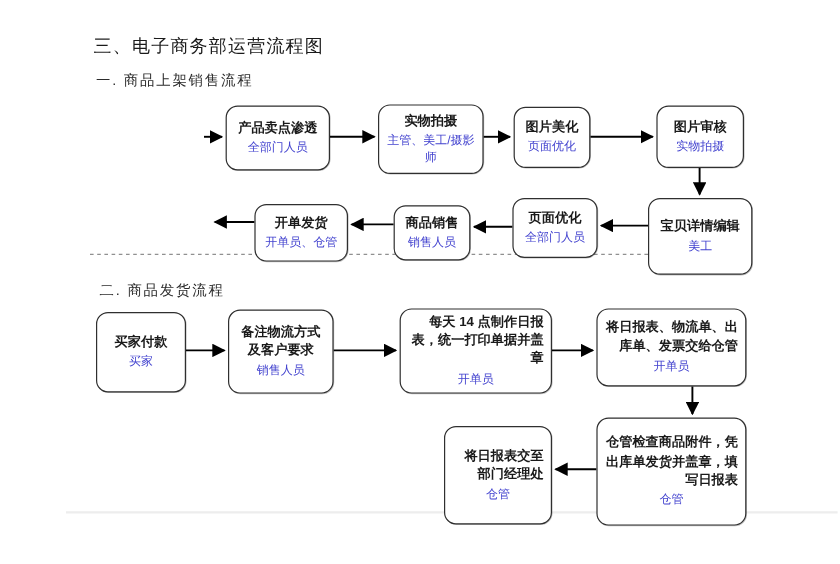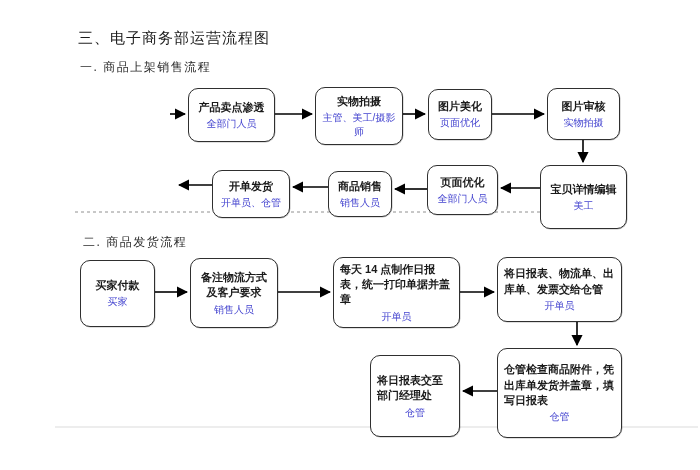--- a/index.html
+++ b/index.html
@@ -24,21 +24,21 @@
     box-shadow:0.5px 0.5px 0 rgba(0,0,0,0.25);
   }
   .box-label{
     font-size:11px;font-weight:bold;color:var(--text-color);text-align:center;
     line-height:1.4;width:100%;
   }
   .box-role{
     font-size:10px;color:var(--role-color);text-align:center;line-height:1.35;
     margin-top:2px;width:100%;
   }
-  .box.align-left .box-label{text-align:left;}
+  .box.align-left .box-label{text-align:right;}
   #arrow-layer{position:absolute;left:0;top:0;z-index:1;}
 </style>
 </head>
 <body>
 
 <div id="stage" style="--role-color: #4343cf; --border-color: #2f2f2f;">
 
   <div class="doc-title">三、电子商务部运营流程图</div>
   <div class="section-heading" id="section1-heading">一. 商品上架销售流程</div>
   <div class="section-heading" id="section2-heading">二. 商品发货流程</div>

